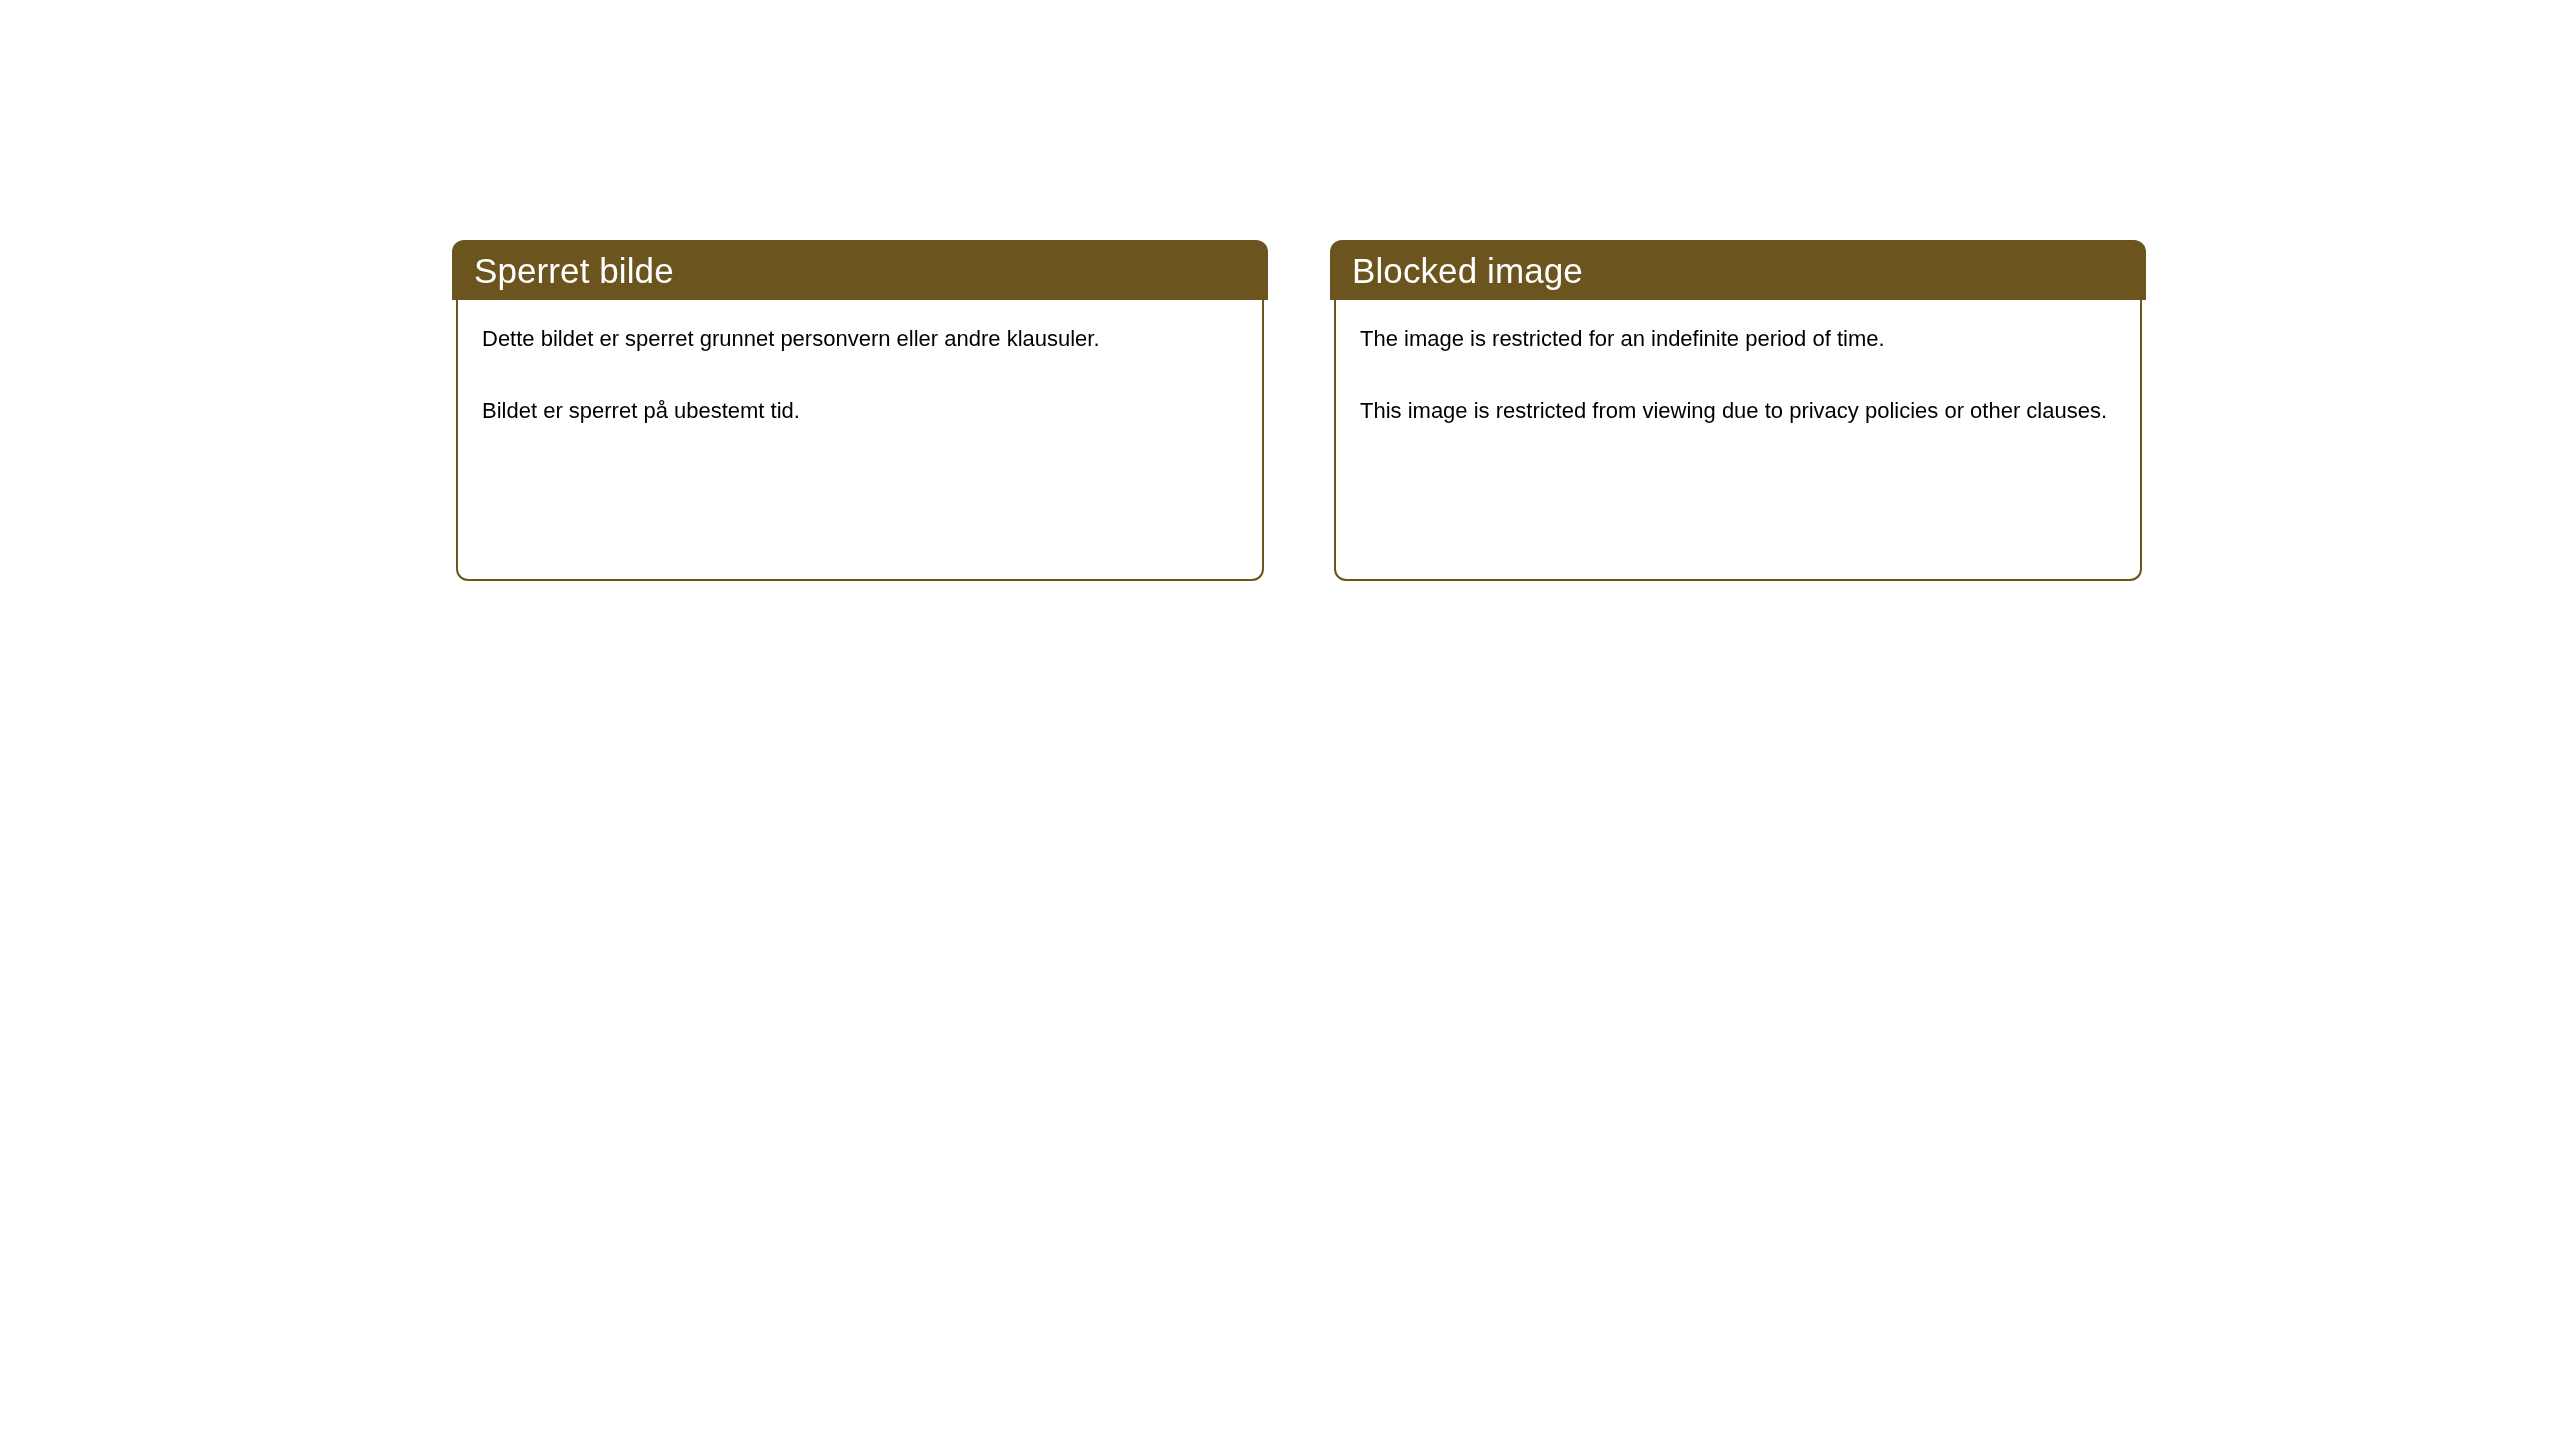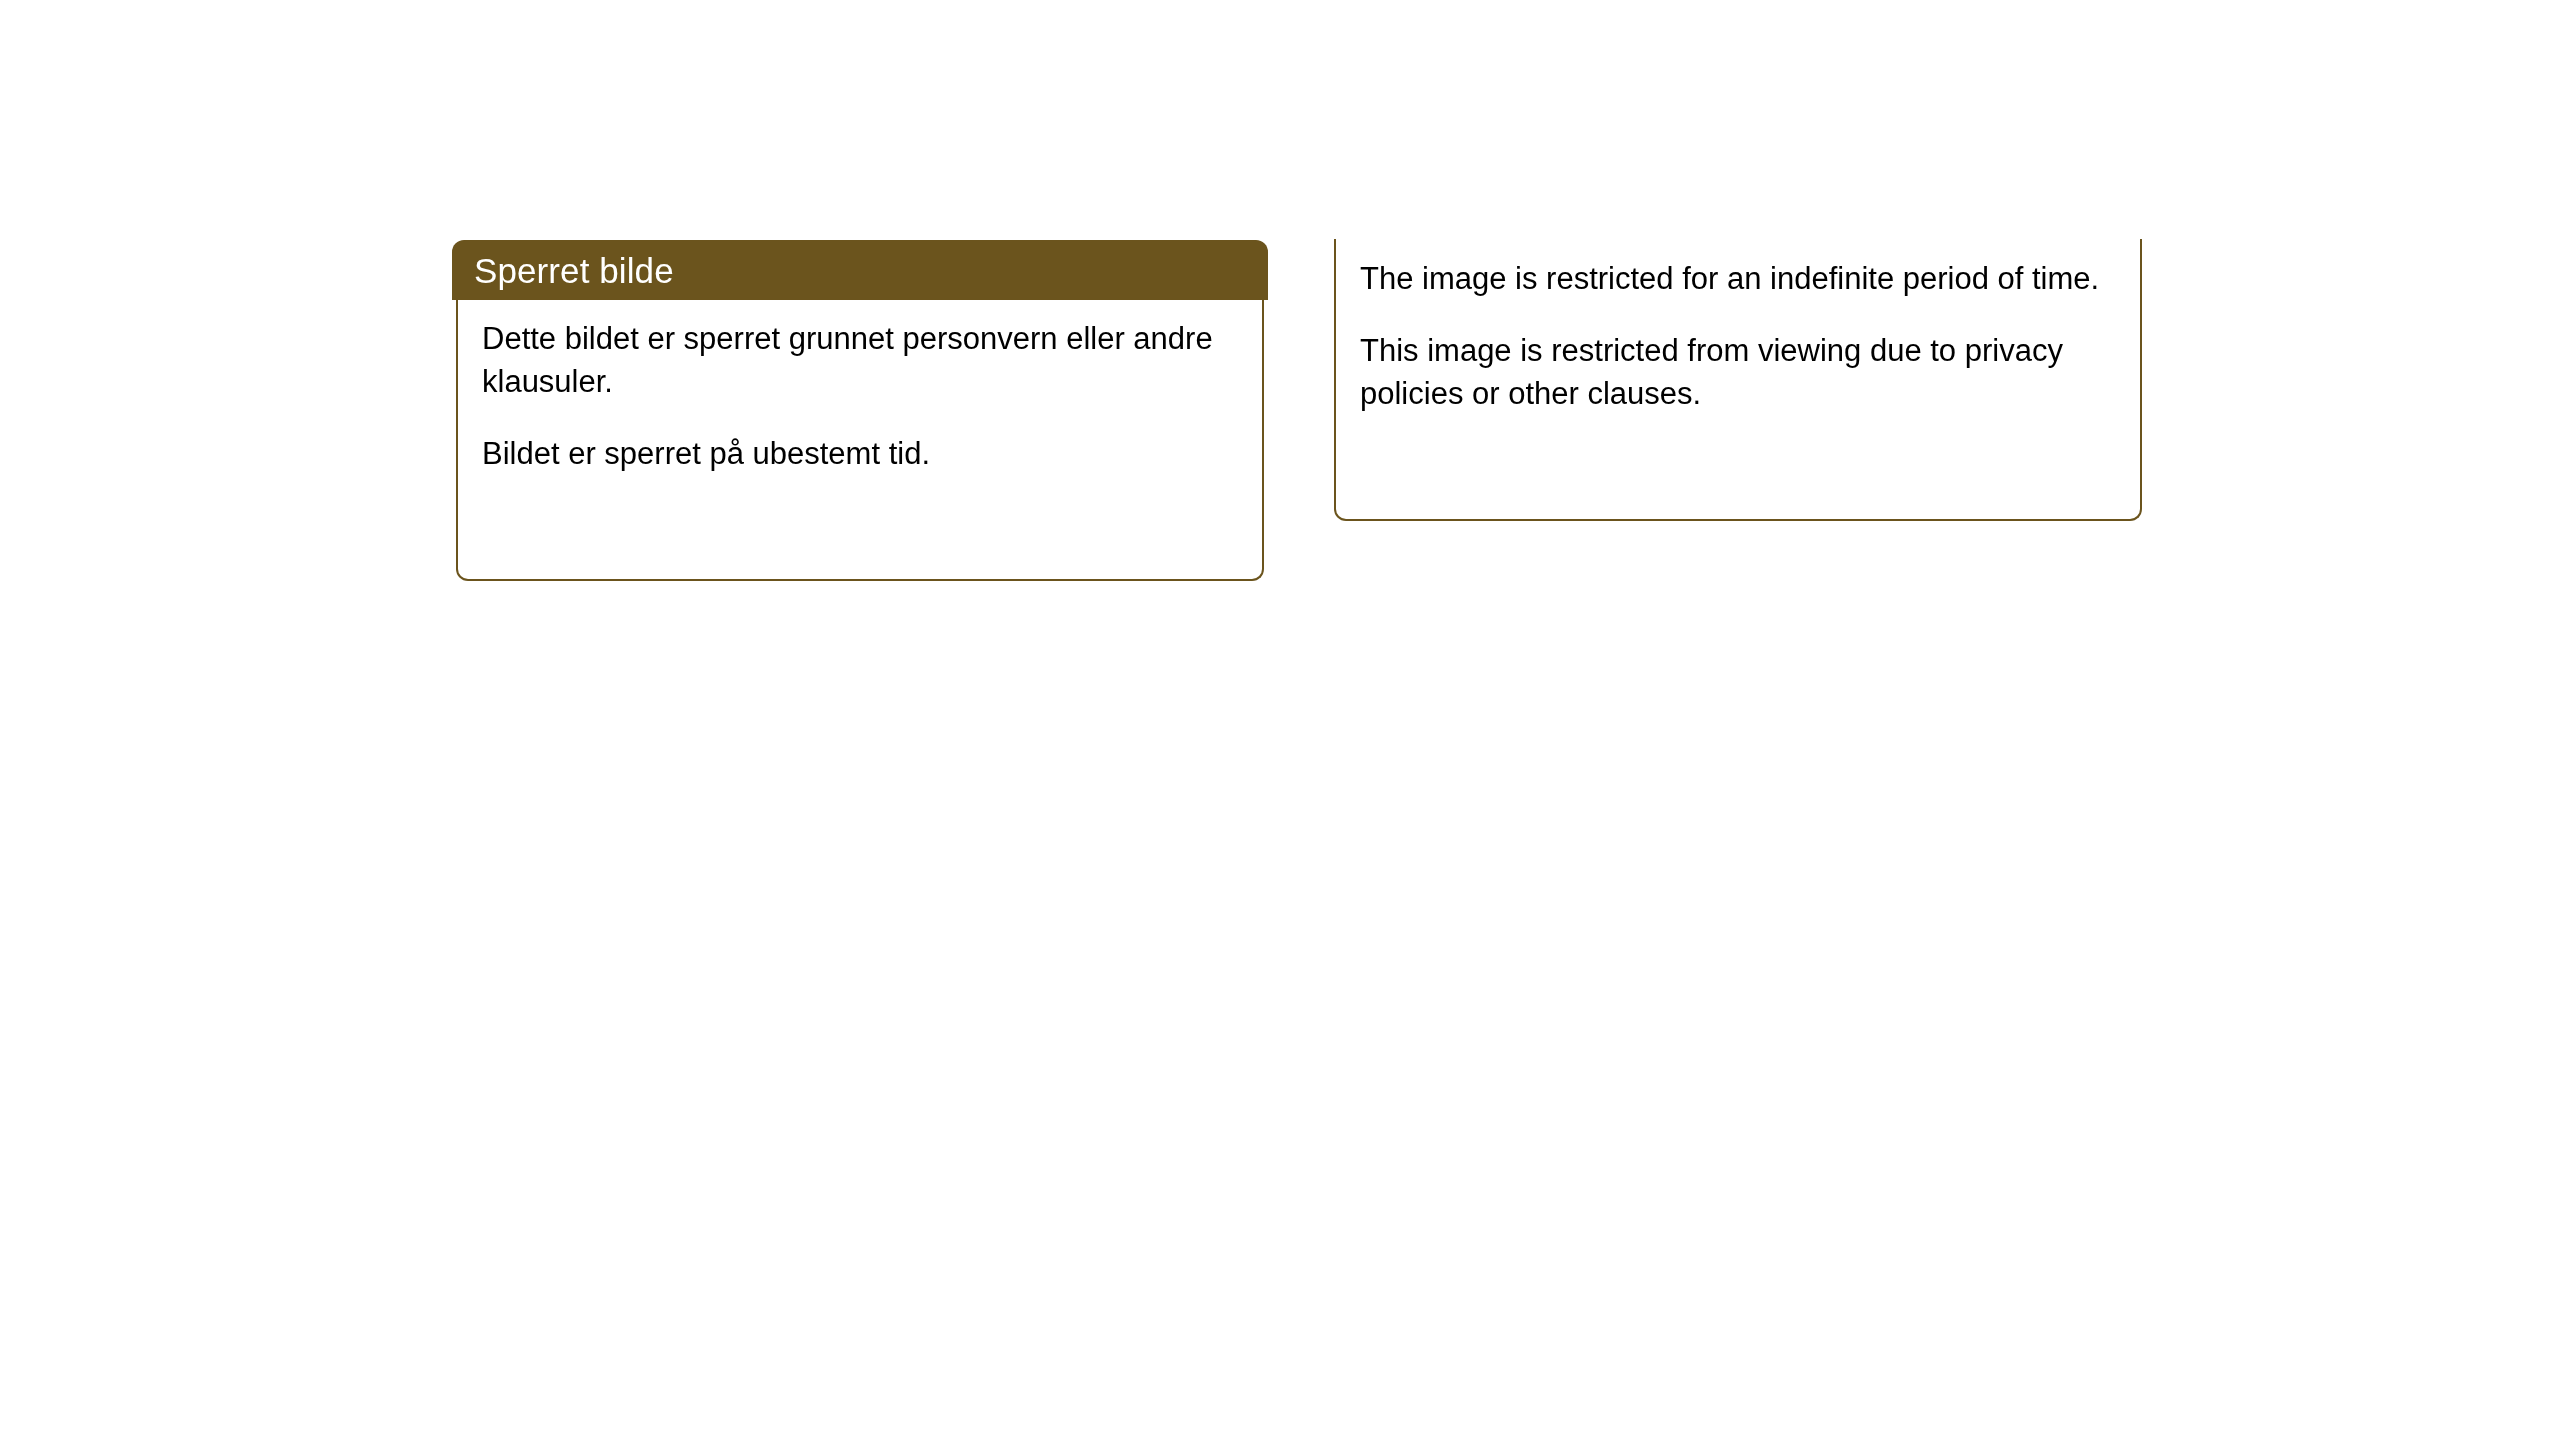--- a/index.html
+++ b/index.html
@@ -77,21 +77,21 @@
     border: 2px solid #6b541d;
     border-top: none;
     border-bottom-left-radius: 12px;
     border-bottom-right-radius: 12px;
     padding: 18px 26px 26px 24px;
   }
 
   .card-paragraph {
     margin: 0;
     color: #000000;
-    font-size: 31px;
+    font-size: 22px;
     line-height: 43px;
     font-weight: 400;
   }
   .card-paragraph + .card-paragraph {
     margin-top: 29px;
   }
 </style>
 </head>
 <body>
 
@@ -103,20 +103,23 @@
       <header class="card-header">
         <h2 class="card-title">Sperret bilde</h2>
       </header>
       <div class="card-body">
         <p class="card-paragraph">Dette bildet er sperret grunnet personvern eller andre klausuler.</p>
         <p class="card-paragraph">Bildet er sperret på ubestemt tid.</p>
       </div>
     </section>
 
     <section class="notice-card">
+      <header class="card-header">
+        <h2 class="card-title">Blocked image</h2>
+      </header>
       <div class="card-body">
         <p class="card-paragraph">The image is restricted for an indefinite period of time.</p>
         <p class="card-paragraph">This image is restricted from viewing due to privacy policies or other clauses.</p>
       </div>
     </section>
 
   </div>
 
 </div>
 

